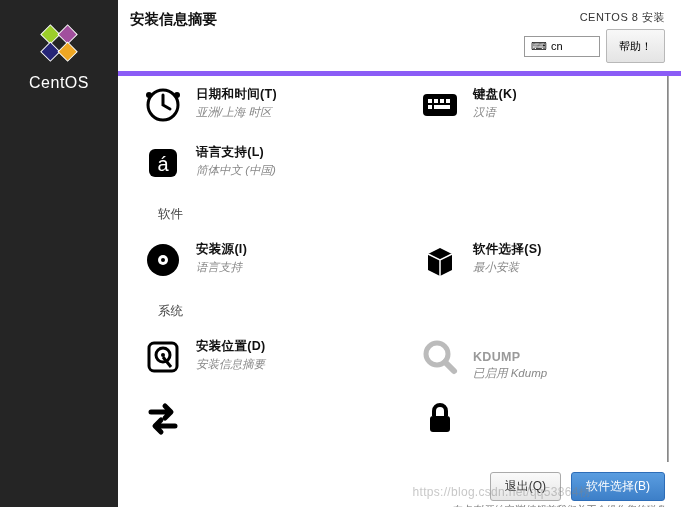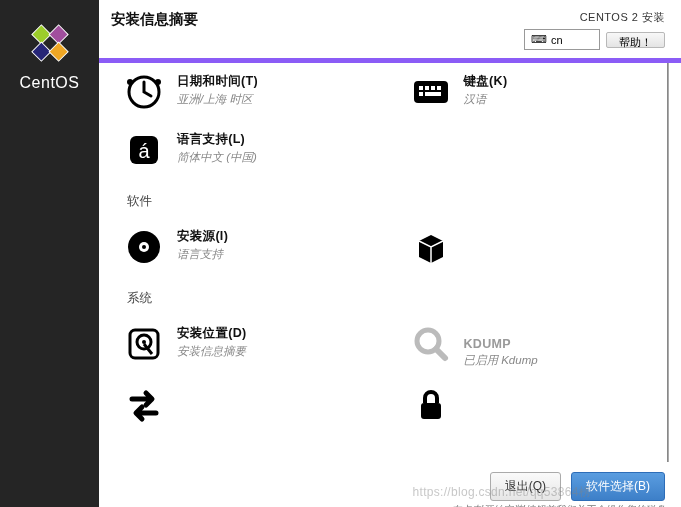--- a/index.html
+++ b/index.html
@@ -6,21 +6,21 @@
     body {
       font-family: "Microsoft YaHei", "PingFang SC", sans-serif;
       display: flex;
       width: 681px;
       height: 507px;
       background: #fff;
       overflow: hidden;
       position: relative;
     }
     .sidebar {
-      width: 99px;
+      width: 118px;
       background: #252525;
       display: flex;
       flex-direction: column;
       align-items: center;
       padding-top: 20px;
       flex-shrink: 0;
     }
     .logo-svg { width: 46px; height: 46px; }
     .brand {
       color: #fff;
@@ -74,21 +74,21 @@
       height: 21px;
       width: 76px;
     }
     .kb-icon { font-size: 11px; }
     .help-btn {
       background: linear-gradient(#f8f8f8, #e4e4e4);
       border: 1px solid #b8b8b8;
       border-radius: 2px;
       padding: 2px 12px;
       font-size: 11px;
-      height: 16px;
+      height: 34px;
       cursor: pointer;
     }
     .content {
       flex: 1;
       overflow-y: auto;
       padding: 0 20px 0 24px;
       border-right: 1px solid #aaa;
       margin-right: 12px;
       position: relative;
     }
@@ -98,21 +98,21 @@
       top: 0;
       right: 0;
       width: 1px;
       height: 100%;
       background: #888;
     }
     .section-heading {
       font-size: 12.5px;
       color: #444;
       font-weight: 400;
-      margin: 14px 0 8px 4px;
+      margin: 14px 0 8px 16px;
     }
     .row {
       display: flex;
       gap: 48px;
     }
     .spoke {
       display: flex;
       align-items: flex-start;
       gap: 12px;
       padding: 8px 0;
@@ -197,21 +197,21 @@
       </g>
     </svg>
   </span>
   <div class="brand">CentOS</div>
 </aside>
 
 <main class="main">
   <header class="header">
     <div class="header-title">安装信息摘要</div>
     <div class="header-right">
-      <div class="header-subtitle">CENTOS 2 安装</div>
+      <div class="header-subtitle">CENTOS 8 安装</div>
       <div class="header-controls">
         <div class="keyboard-ind">
           <span class="kb-icon">⌨</span>
           <span>cn</span>
         </div>
         <button class="help-btn">帮助！</button>
       </div>
     </div>
   </header>
 
@@ -281,20 +281,24 @@
           <span class="spoke-status">语言支持</span>
         </div>
       </div>
       <div class="spoke">
         <span class="spoke-icon">
           <svg width="40" height="40" viewBox="0 0 40 40">
               <path d="M8 14 L20 8 L32 14 L32 30 L20 36 L8 30 Z" fill="#000"></path>
               <path d="M8 14 L20 20 L32 14 M20 20 L20 36" stroke="#fff" stroke-width="1.5" fill="none"></path>
             </svg>
         </span>
+        <div class="spoke-text">
+          <span class="spoke-title">软件选择(S)</span>
+          <span class="spoke-status">最小安装</span>
+        </div>
       </div>
     </div>
 
     <div class="section-heading">系统</div>
     <div class="row">
       <div class="spoke">
         <span class="spoke-icon">
           <svg width="40" height="40" viewBox="0 0 40 40">
               <rect x="6" y="6" width="28" height="28" rx="5" fill="none" stroke="#000" stroke-width="3"></rect>
               <circle cx="20" cy="18" r="7" fill="none" stroke="#000" stroke-width="3"></circle>

